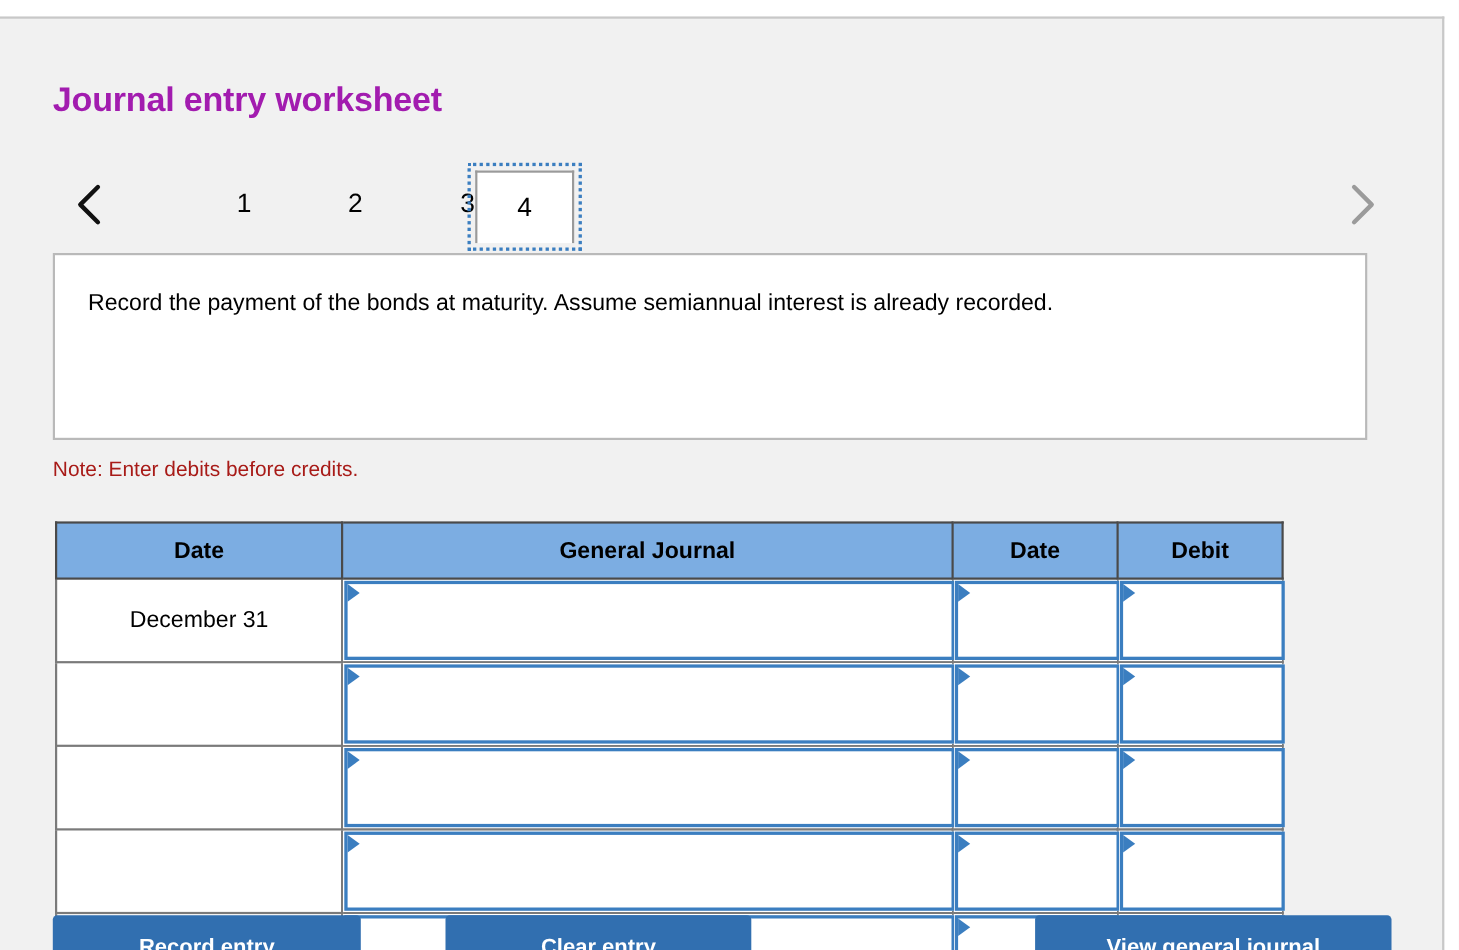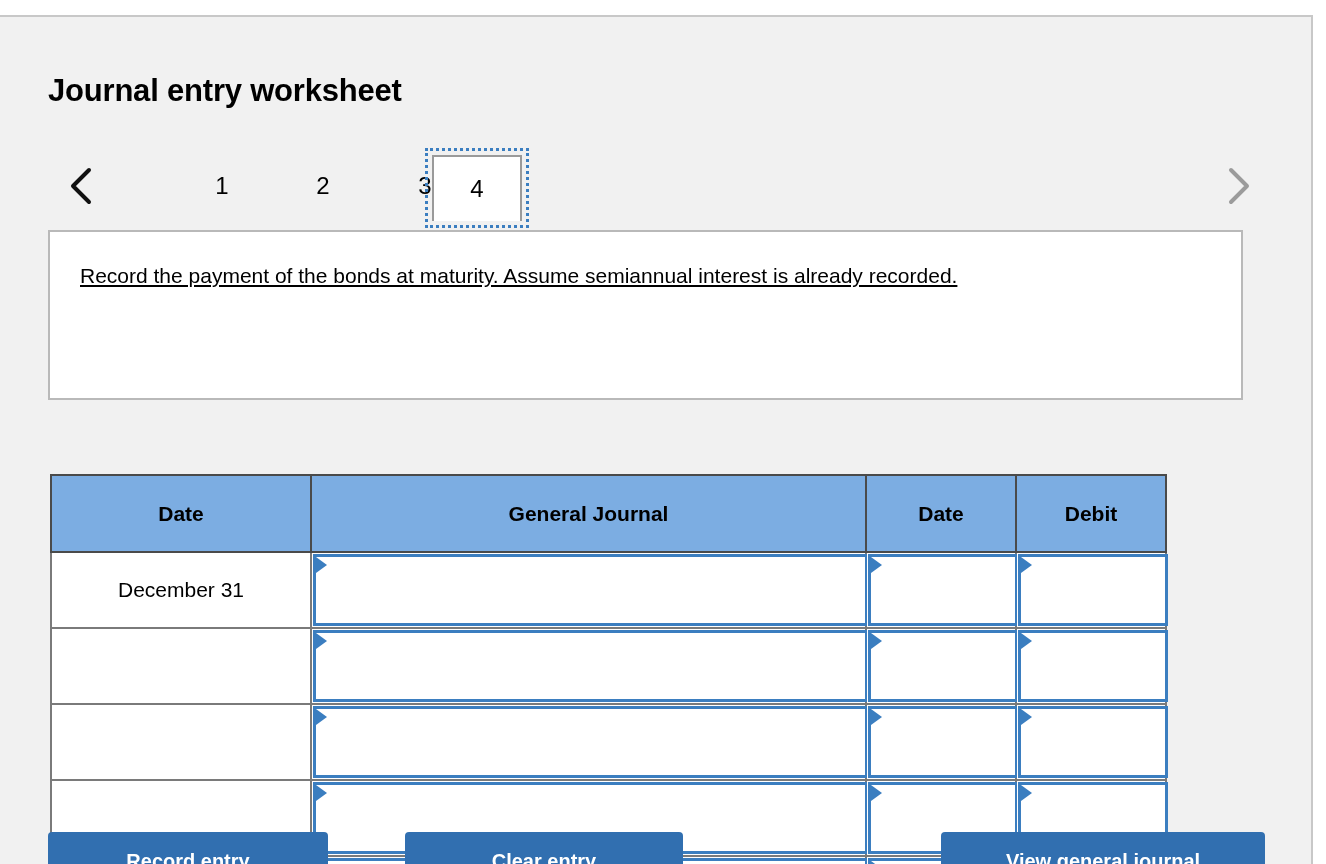--- a/index.html
+++ b/index.html
@@ -27,21 +27,21 @@
     box-sizing: border-box;
   }
 
   
   #worksheet-title {
     position: absolute;
     left: 48px;
     top: 56px;
     font-size: 31px;
     font-weight: bold;
-    color: #000000;
+    color: #a21caf;
     letter-spacing: -0.2px;
     white-space: nowrap;
   }
 
   
   #pager {
     position: absolute;
     left: 48px;
     top: 125px;
     width: 1215px;
@@ -104,21 +104,20 @@
     box-sizing: border-box;
   }
   #instruction-text {
     position: absolute;
     left: 30px;
     top: 28px;
     right: 30px;
     font-size: 21px;
     line-height: 32px;
     color: #000000;
-    text-decoration: underline;
   }
 
   
   #note-text {
     position: absolute;
     left: 48px;
     top: 400px;
     font-size: 19px;
     color: #a81b18;
     white-space: nowrap;
@@ -134,21 +133,21 @@
     table-layout: fixed;
   }
   #journal-table th {
     background: #7cade2;
     border: 2px solid #4a4a4a;
     height: 43px;
     font-size: 21px;
     font-weight: bold;
     color: #000000;
     text-align: center;
-    padding: 16px;
+    padding: 3px;
   }
   #journal-table td {
     border: 2px solid #7a7a7a;
     height: 42px;
     padding: 16px;
     background: #ffffff;
     vertical-align: middle;
   }
   .col-date    { width: 260px; }
   .col-journal { width: 555px; }
@@ -238,20 +237,21 @@
       <svg width="26" height="40" viewBox="0 0 26 40" aria-hidden="true">
         <polyline points="6,4 22,20 6,36" fill="none" stroke="#9b9b9b" stroke-width="4" stroke-linecap="round" stroke-linejoin="round"></polyline>
       </svg>
     </div>
   </div>
 
   <div id="instruction-box">
     <div id="instruction-text">Record the payment of the bonds at maturity. Assume semiannual interest is already recorded.</div>
   </div>
 
+  <div id="note-text">Note: Enter debits before credits.</div>
 
   <table id="journal-table">
     <colgroup>
       <col class="col-date">
         <col class="col-journal">
       <col class="col-debit">
         <col class="col-credit">
     </colgroup>
     <thead>
       <tr>

